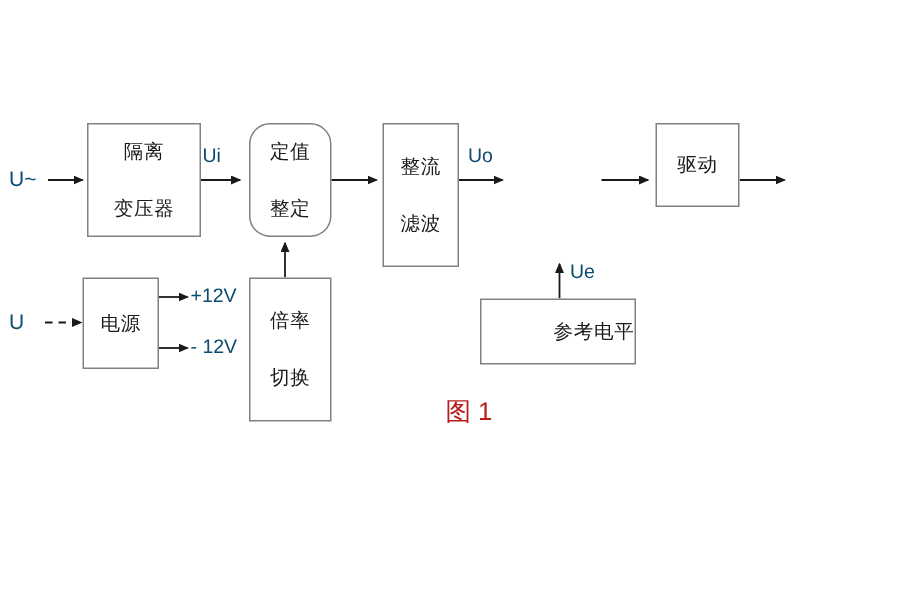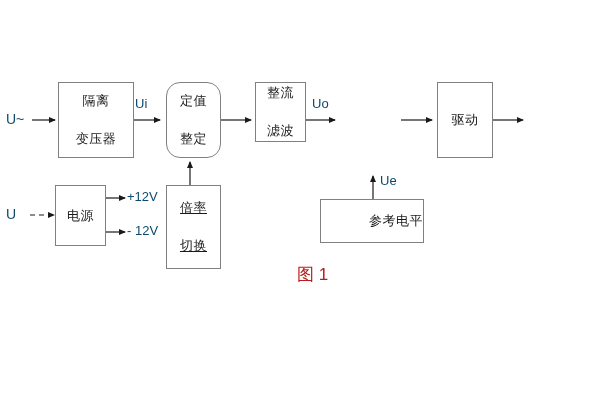--- a/index.html
+++ b/index.html
@@ -111,36 +111,36 @@
   <div class="block" style="left:58px; top:82px; width:76px; height:76px;">
     <span class="ln">隔离</span>
     <span class="ln">变压器</span>
   </div>
 
   <div class="block" style="left:166px; top:82px; width:55px; height:76px;border-radius:14px;">
     <span class="ln">定值</span>
     <span class="ln">整定</span>
   </div>
 
-  <div class="block" style="left:255px; top:82px; width:51px; height:60px;">
+  <div class="block" style="left:255px; top:82px; width:51px; height:96px;">
     <span class="ln">整流</span>
     <span class="ln">滤波</span>
   </div>
 
 
-  <div class="block single" style="left:437px; top:82px; width:56px; height:76px;">
+  <div class="block single" style="left:437px; top:82px; width:56px; height:56px;">
     <span class="ln">驱动</span>
   </div>
 
 
   <div class="block single" style="left:55px; top:185px; width:51px; height:61px;">
     <span class="ln">电源</span>
   </div>
 
-  <div class="block" style="left:166px; top:185px; width:55px; height:84px;text-decoration:underline;">
+  <div class="block" style="left:166px; top:185px; width:55px; height:96px;">
     <span class="ln">倍率</span>
     <span class="ln">切换</span>
   </div>
 
   <div class="block single" style="left:320px; top:199px; width:104px; height:44px;align-items:flex-end;">
     <span class="ln">参考电平</span>
   </div>
 
   <div class="label term" style="left:6px; top:111px;">U~</div>
 

